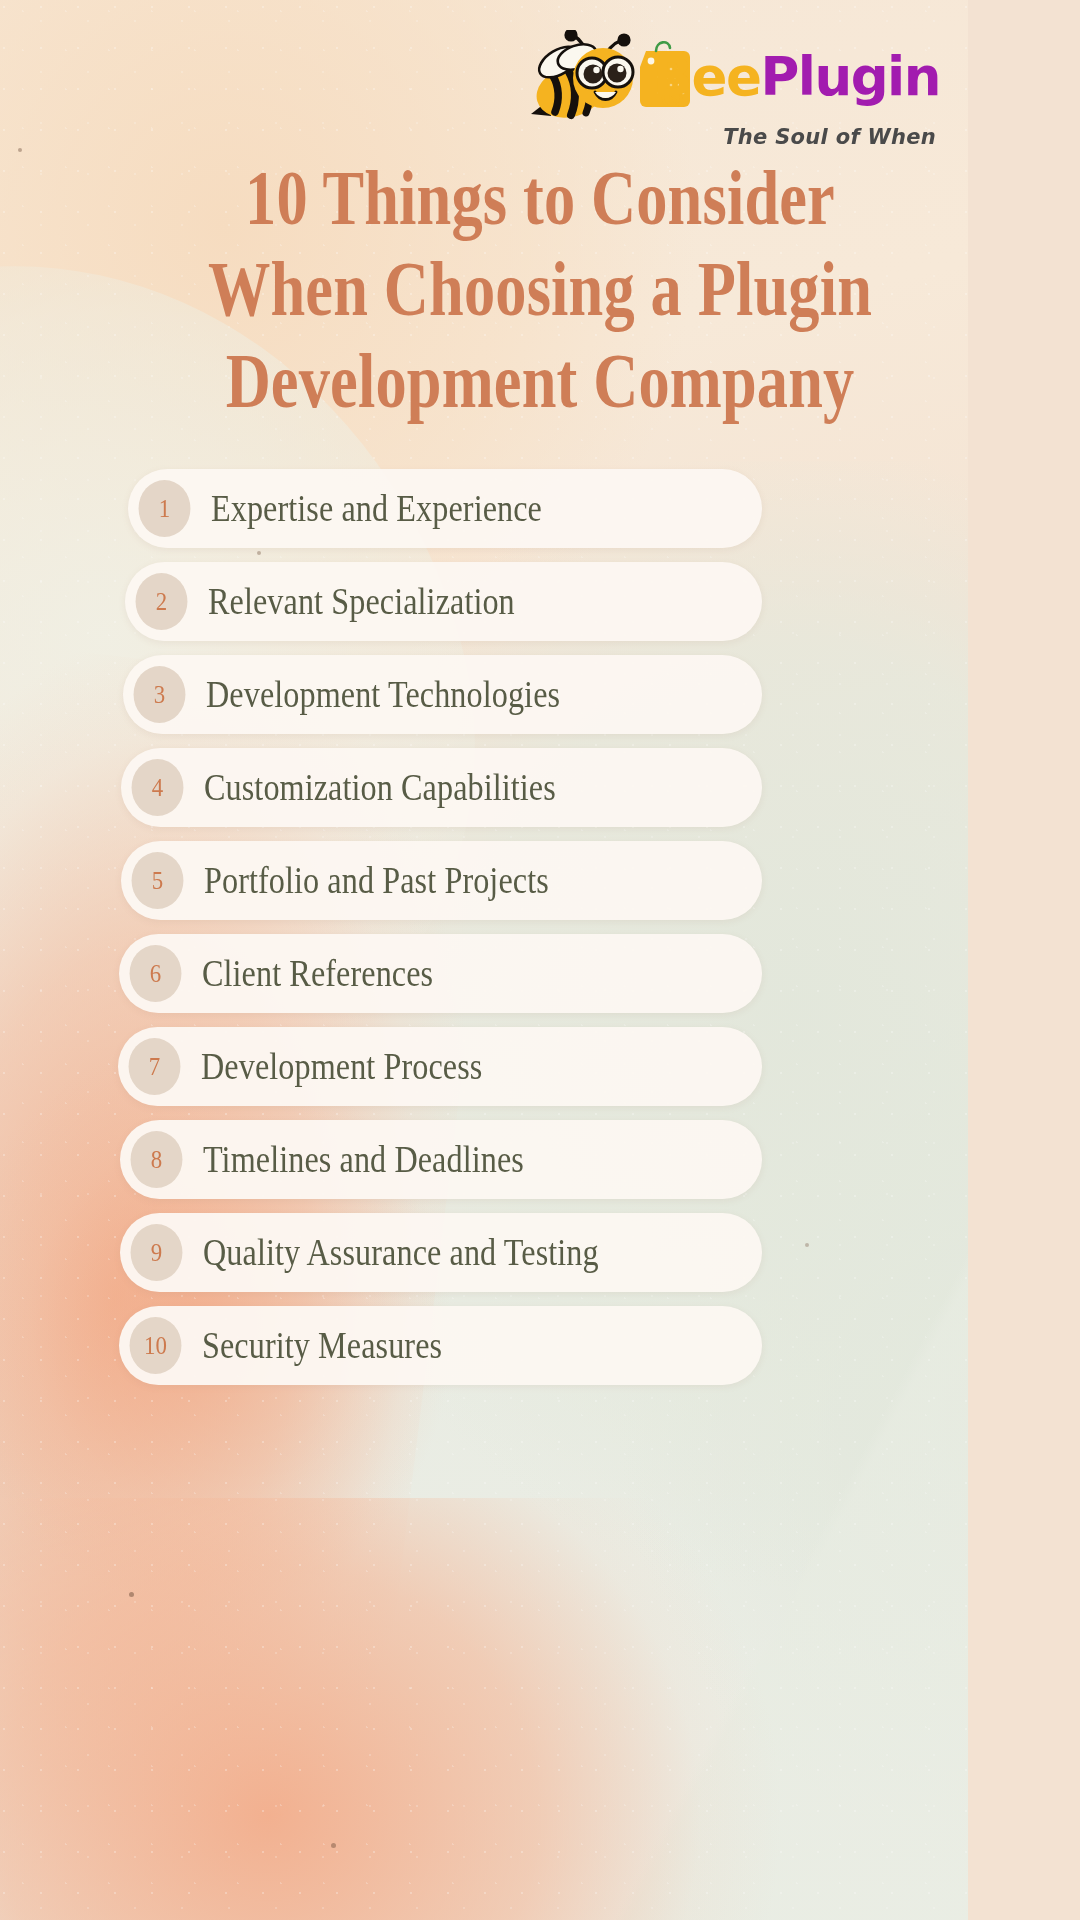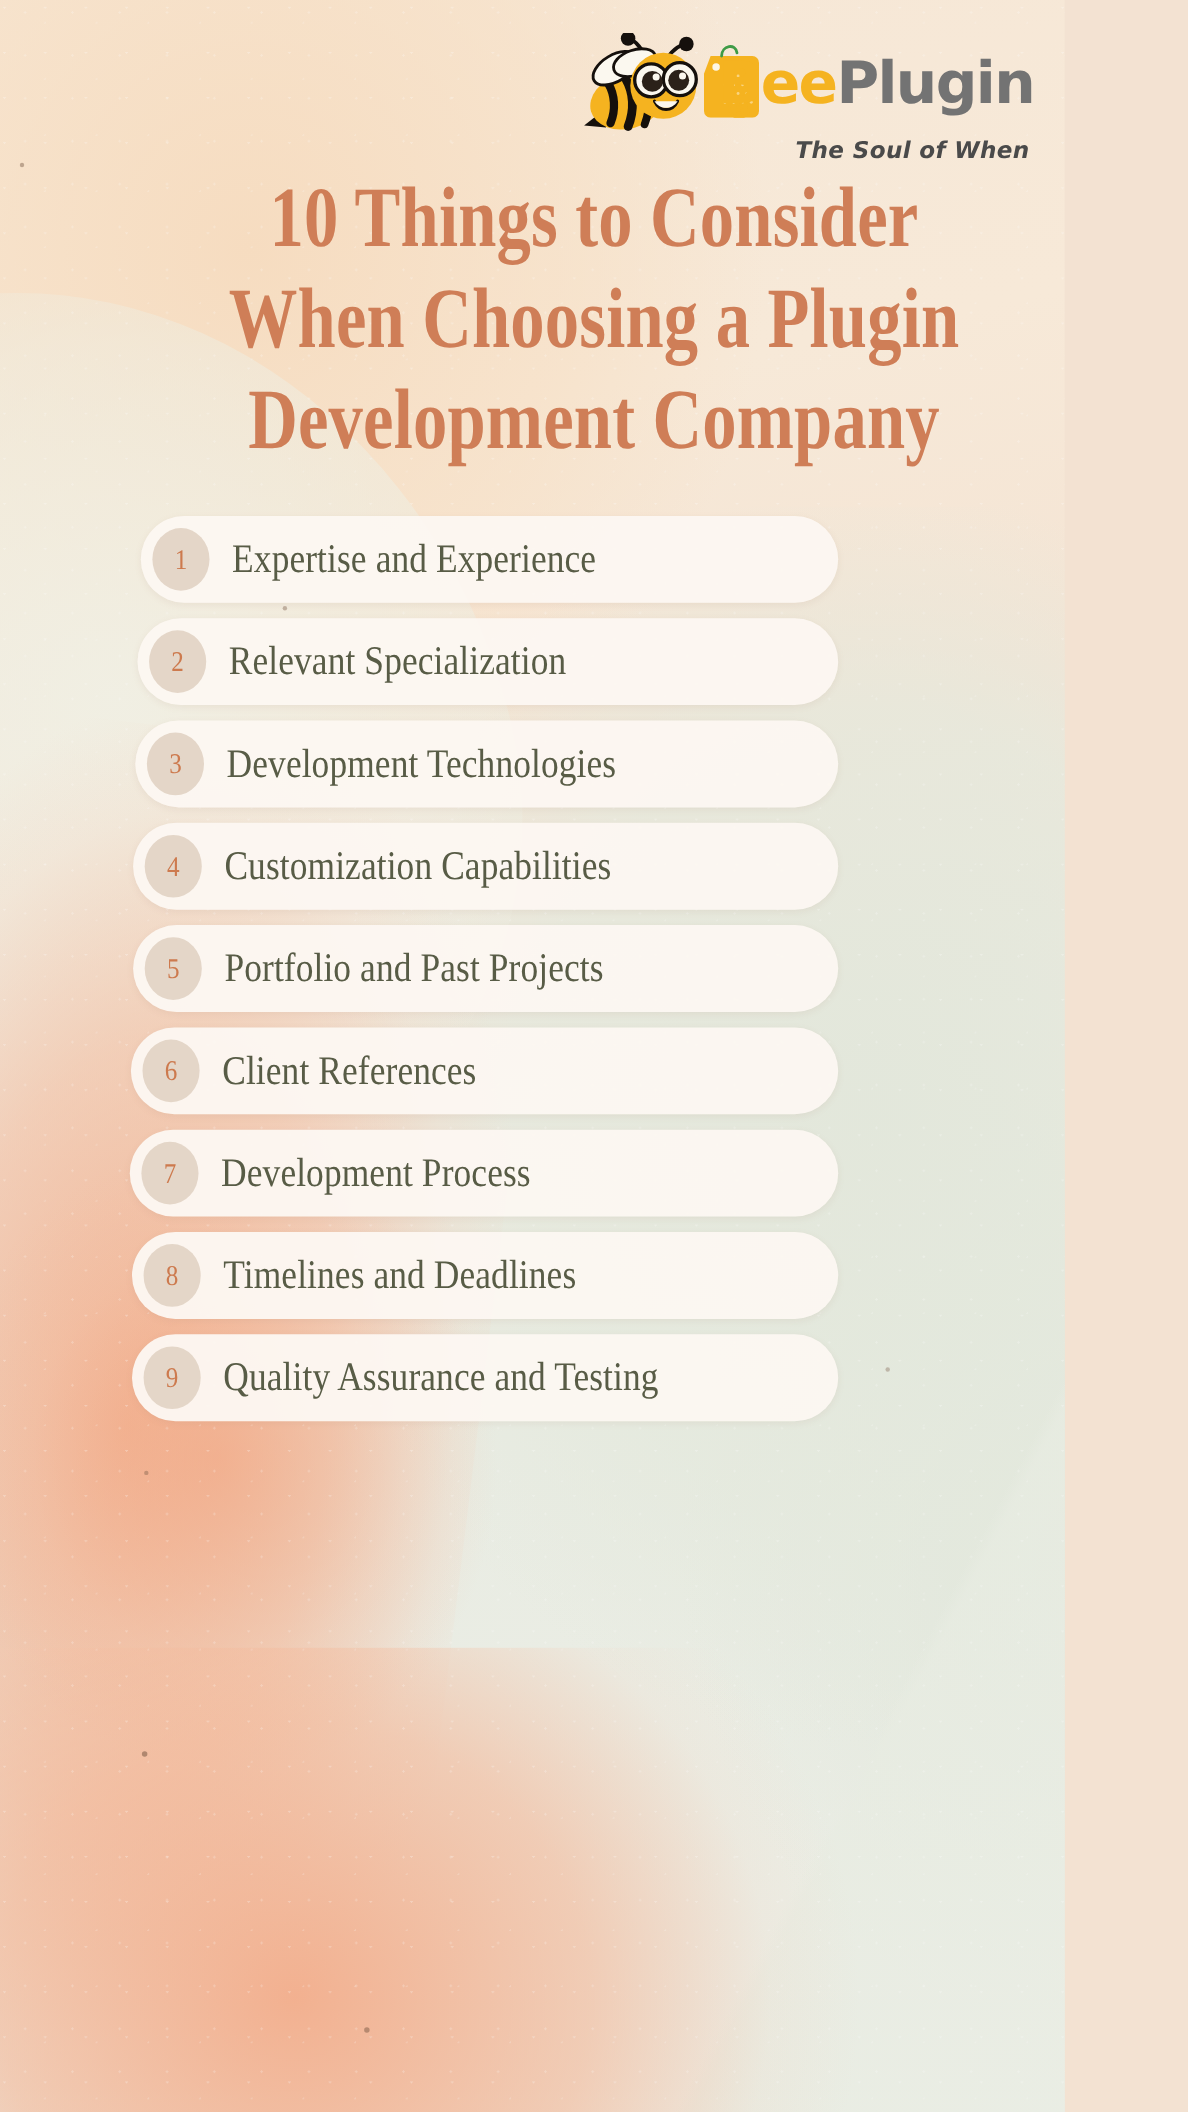--- a/index.html
+++ b/index.html
@@ -117,21 +117,21 @@
   .logo-word {
     display:flex; align-items:baseline;
     font-family:"DejaVu Sans", sans-serif;
     font-weight:bold;
     font-size:53px;
     letter-spacing:-1.5px;
     line-height:1;
     position:relative;
   }
   .logo-bee  { color:#f5b320; position:relative; z-index:2; padding-left:2px; }
-  .logo-plug { color:#737373; }
+  .logo-plug { color:#a21caf; }
   .tag-shape {
     position:absolute; left:-12px; top:-13px;
     width:58px; height:70px; z-index:1;
   }
   .logo-tagline {
     font-family:"DejaVu Sans", sans-serif;
     font-style:italic; font-weight:bold;
     font-size:21px; color:#4a4a4a;
     letter-spacing:.3px;
     margin-top:3px; margin-right:4px;
@@ -329,15 +329,20 @@
       <div class="row">
         <div class="pill" style="left: 120px; width: 642px;"></div>
         <div class="badge" style="left: 127px;">8</div>
         <div class="row-label" style="left: 203px;">Timelines and Deadlines</div>
       </div>
       <div class="row">
         <div class="pill" style="left: 120px; width: 642px;"></div>
         <div class="badge" style="left: 127px;">9</div>
         <div class="row-label" style="left: 203px;">Quality Assurance and Testing</div>
       </div>
+      <div class="row">
+        <div class="pill" style="left: 119px; width: 643px;"></div>
+        <div class="badge" style="left: 126px;">10</div>
+        <div class="row-label" style="left: 202px;">Security Measures</div>
+      </div>
     </div>
 
 </div>
 
 </body></html>

